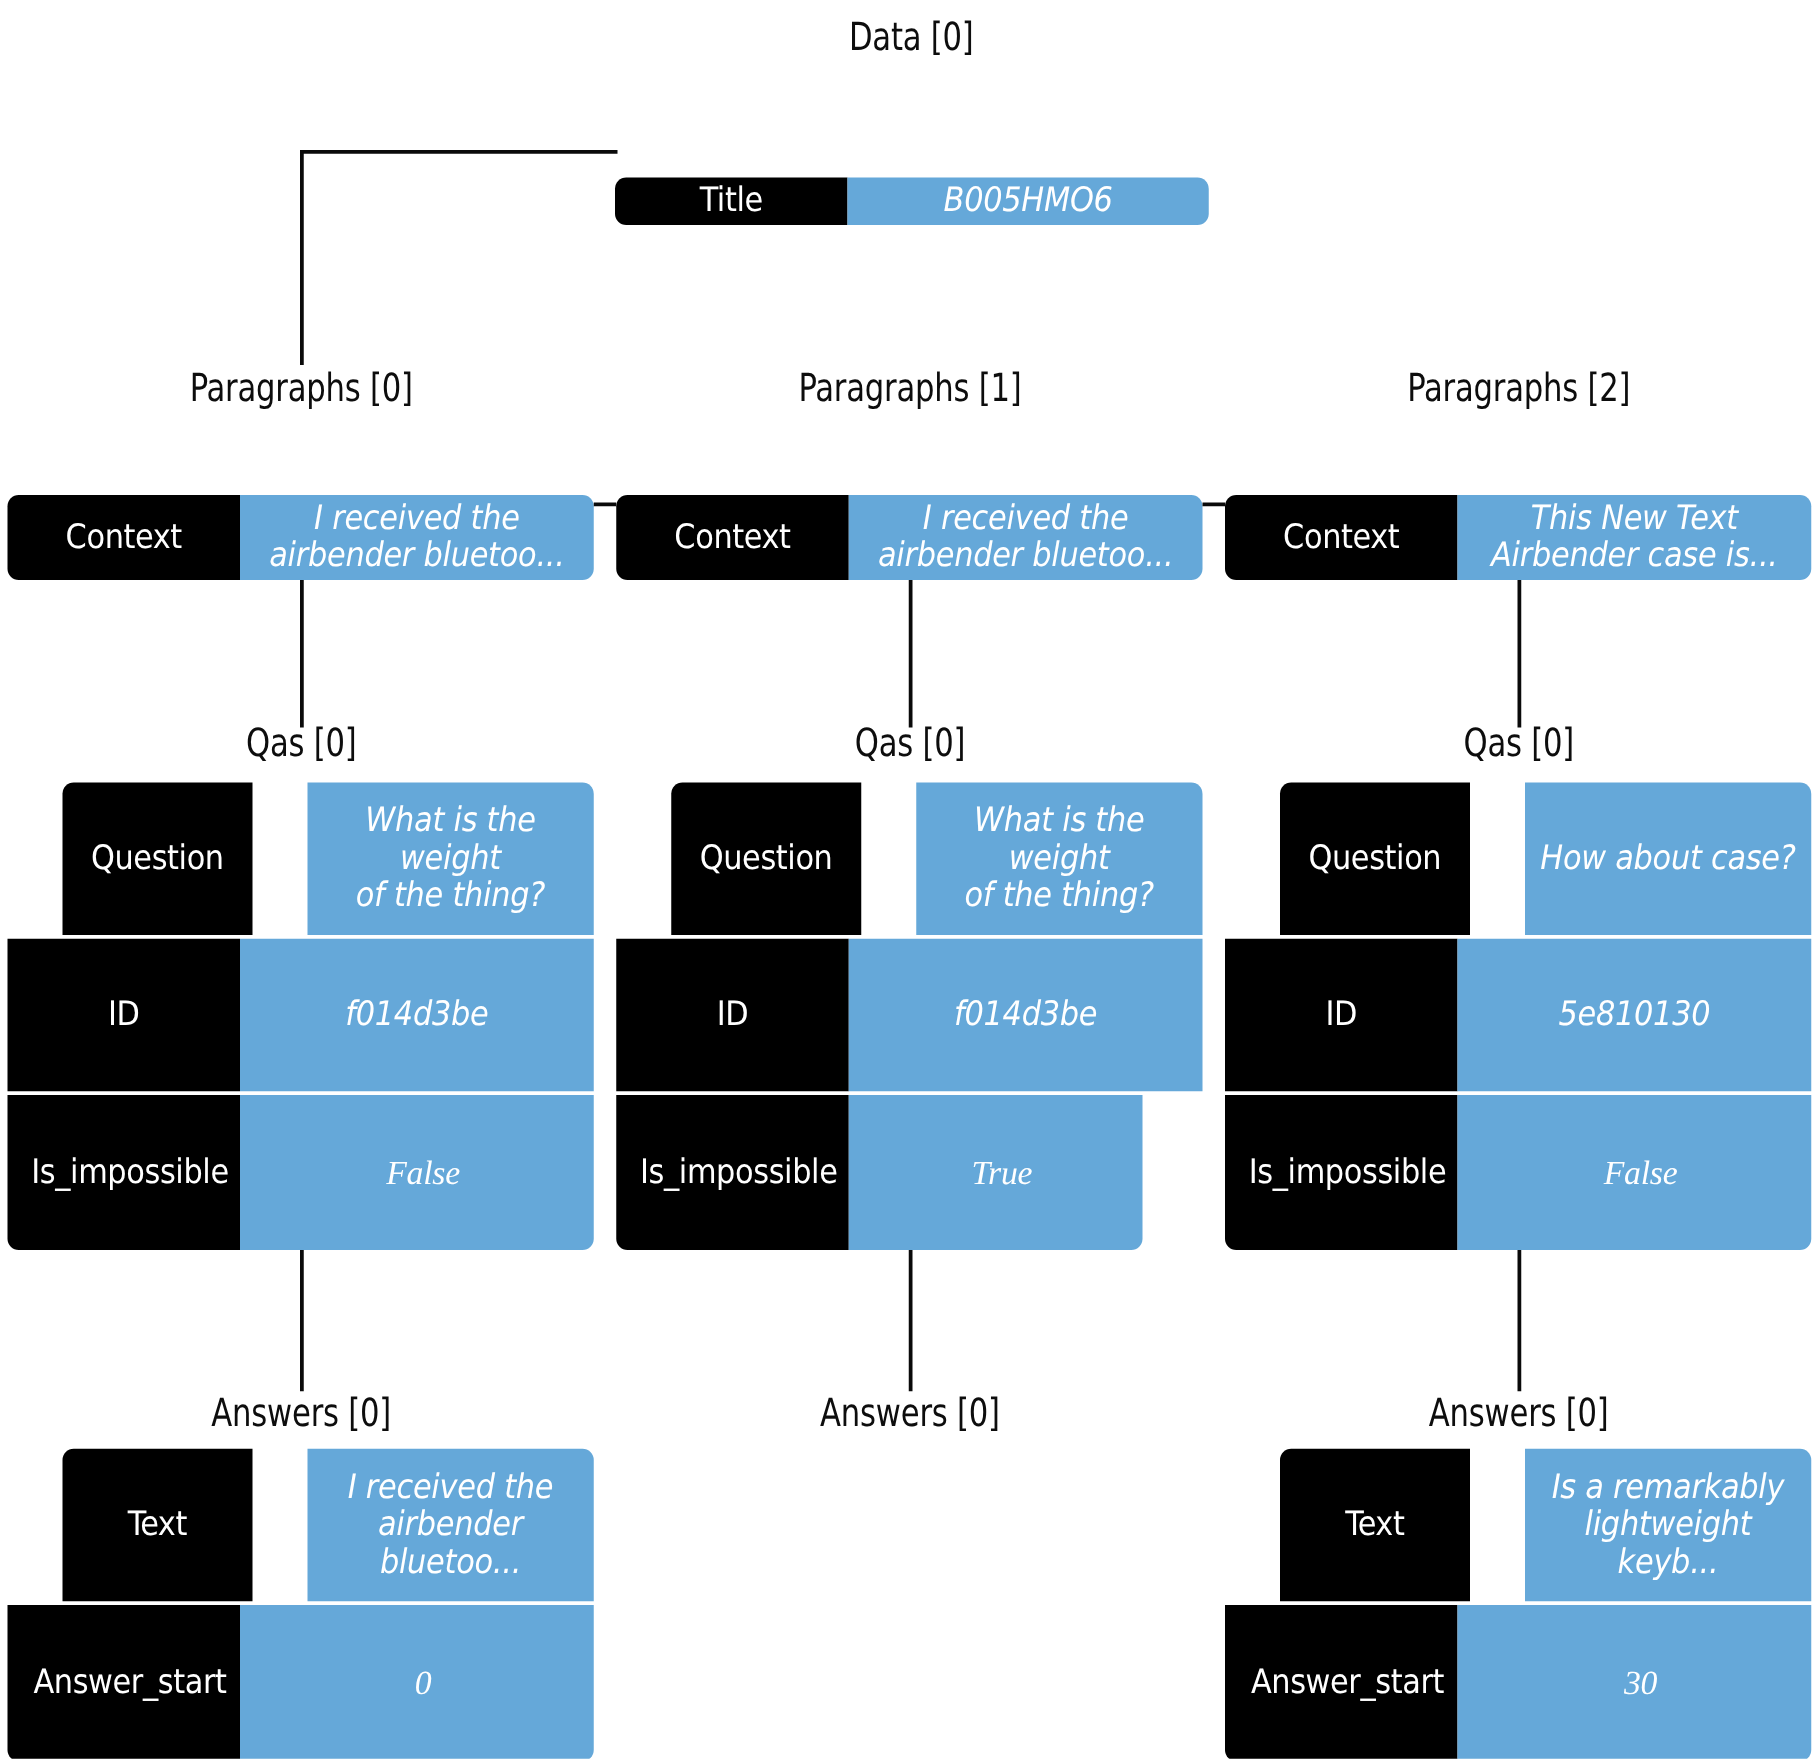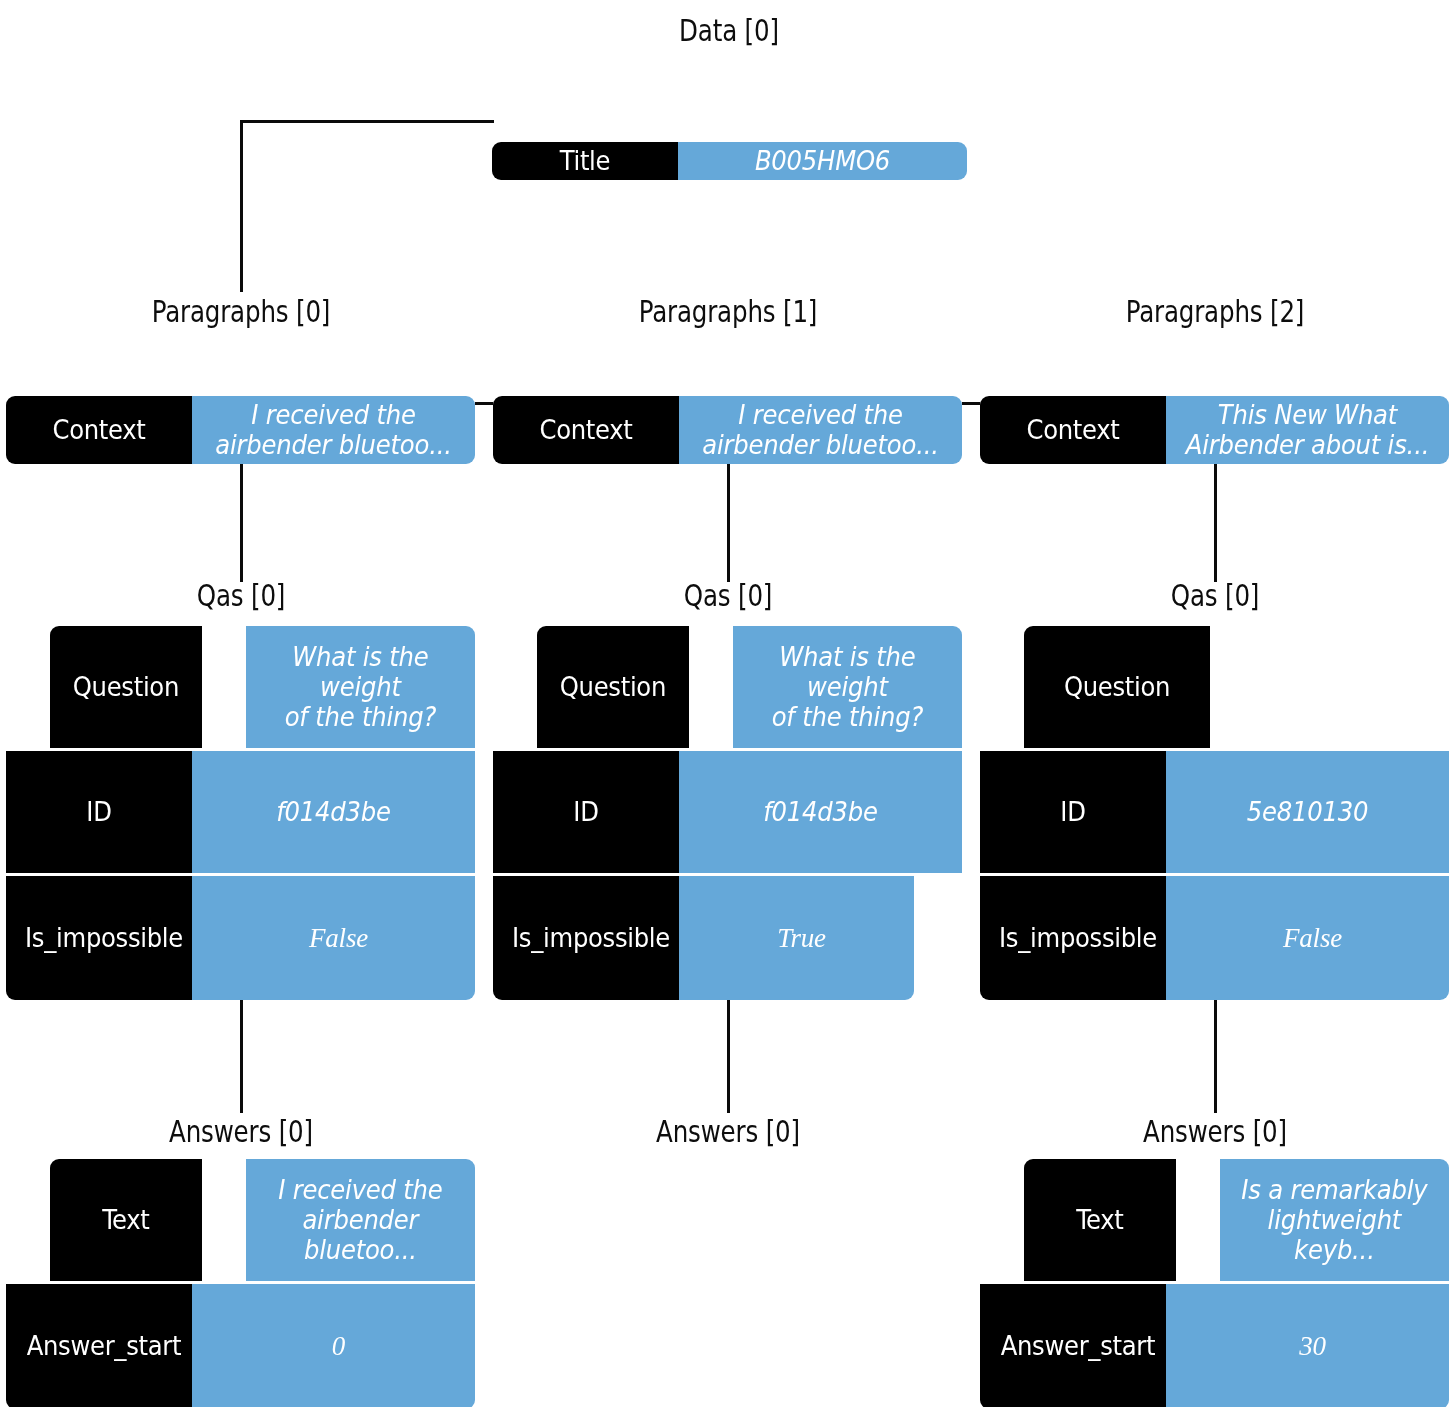--- a/index.html
+++ b/index.html
@@ -144,22 +144,22 @@
         </div>
       </div>
     </div>
   </div>
 
   <div class="node" style="left:980px; top:342px; width:469px; height:122px;">
     <div class="row">
       <div class="cell cell-key joined" style="width:186px;">Context</div>
       <div class="cell cell-val joined" style="width:283px;">
         <div>
-          <span>This New What</span>
-          <span>Airbender about is...</span>
+          <span>This New Text</span>
+          <span>Airbender case is...</span>
         </div>
       </div>
     </div>
   </div>
 
   <div class="conn conn-h" style="left:475px; top:402px; width:18px;"></div>
   <div class="conn conn-h" style="left:962px; top:402px; width:18px;"></div>
 
   <div class="conn conn-v" style="left:240px; top:464px; height:118px;"></div>
   <div class="conn conn-v" style="left:727px; top:464px; height:118px;"></div>
@@ -209,20 +209,21 @@
     <div class="rowgap"></div>
     <div class="row r-bot" style="height:124px;">
       <div class="cell cell-key joined" style="width:186px;">Is_impossible</div>
       <div class="cell cell-val joined" style="width:235px;">True</div>
     </div>
   </div>
 
   <div class="node" style="left:980px; top:626px; width:469px; height:374px; display:block;">
     <div class="row r-top" style="height:122px;">
       <div class="cell cell-key joined" style="width:186px;">Question</div>
+      <div class="cell cell-val joined" style="width:283px;">How about case?</div>
     </div>
     <div class="rowgap"></div>
     <div class="row r-mid" style="height:122px;">
       <div class="cell cell-key joined" style="width:186px;">ID</div>
       <div class="cell cell-val joined" style="width:283px;">5e810130</div>
     </div>
     <div class="rowgap"></div>
     <div class="row r-bot" style="height:124px;">
       <div class="cell cell-key joined" style="width:186px;">Is_impossible</div>
       <div class="cell cell-val joined" style="width:283px;">False</div>

